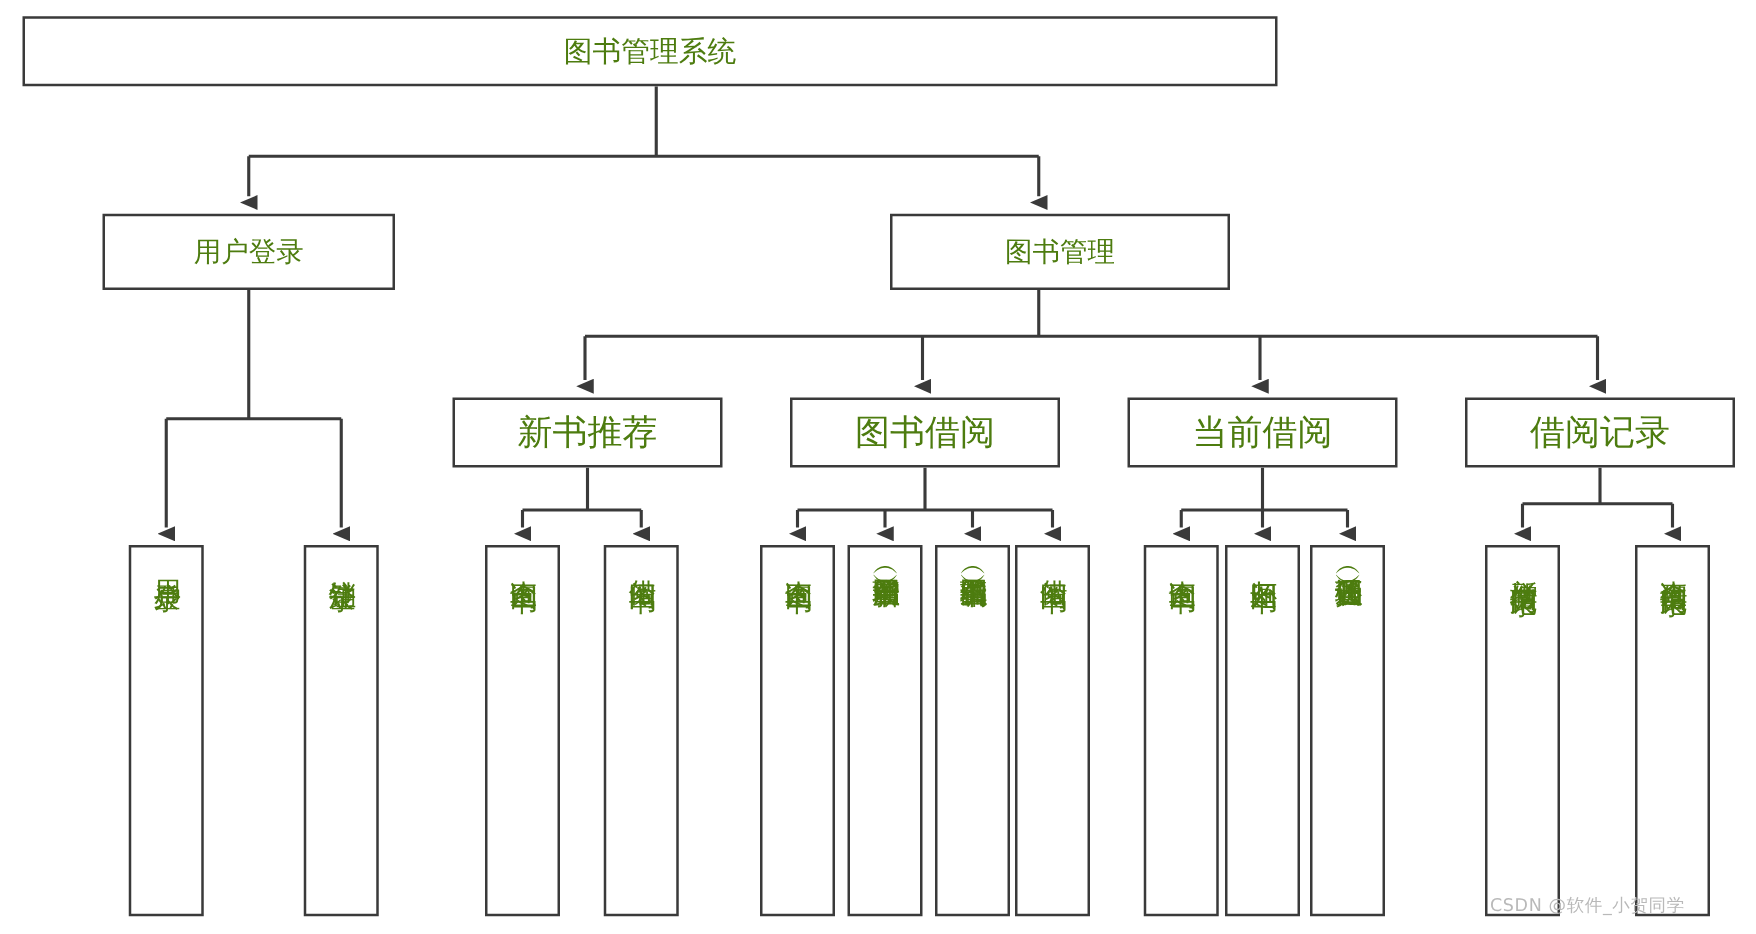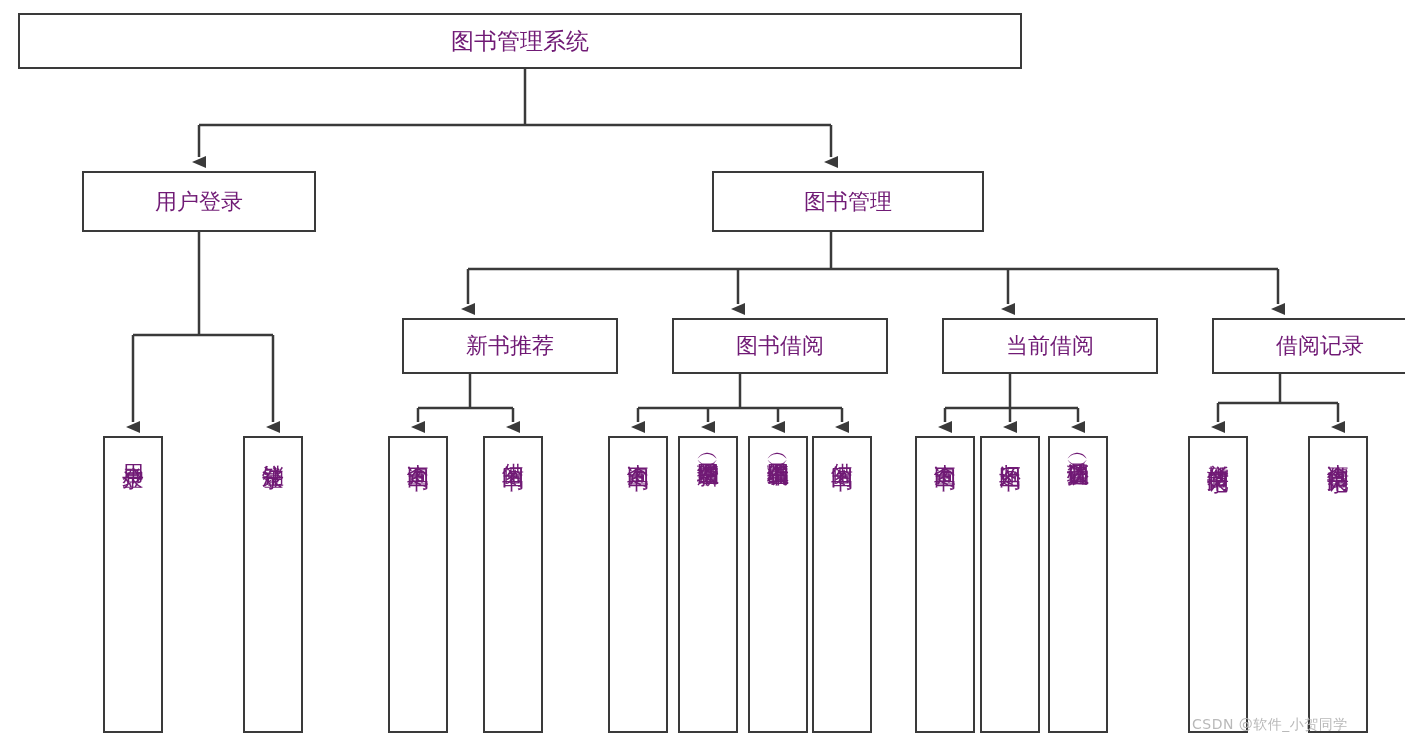--- a/index.html
+++ b/index.html
@@ -15,35 +15,34 @@
     width: 1405px;
     height: 747px;
     background: #ffffff;
     overflow: hidden;
   }
   .node {
     position: absolute;
     box-sizing: border-box;
     border: 2.5px solid #3a3a3a;
     background: #ffffff;
-    color: #701a75;
+    color: #4d7c0f;
     display: flex;
     align-items: center;
     justify-content: center;
     text-align: center;
   }
   .node-root {
     font-size: 23px;
   }
   .node-l2 {
     font-size: 22px;
   }
   .node-l3 {
-    font-size: 22px;
-    margin-left: 40px;
+    font-size: 28px;
   }
   .node-leaf {
     font-size: 22px;
     align-items: flex-start;
     padding-top: 8px;
   }
   .vtext {
     writing-mode: vertical-rl;
     text-orientation: upright;
     letter-spacing: 2px;

